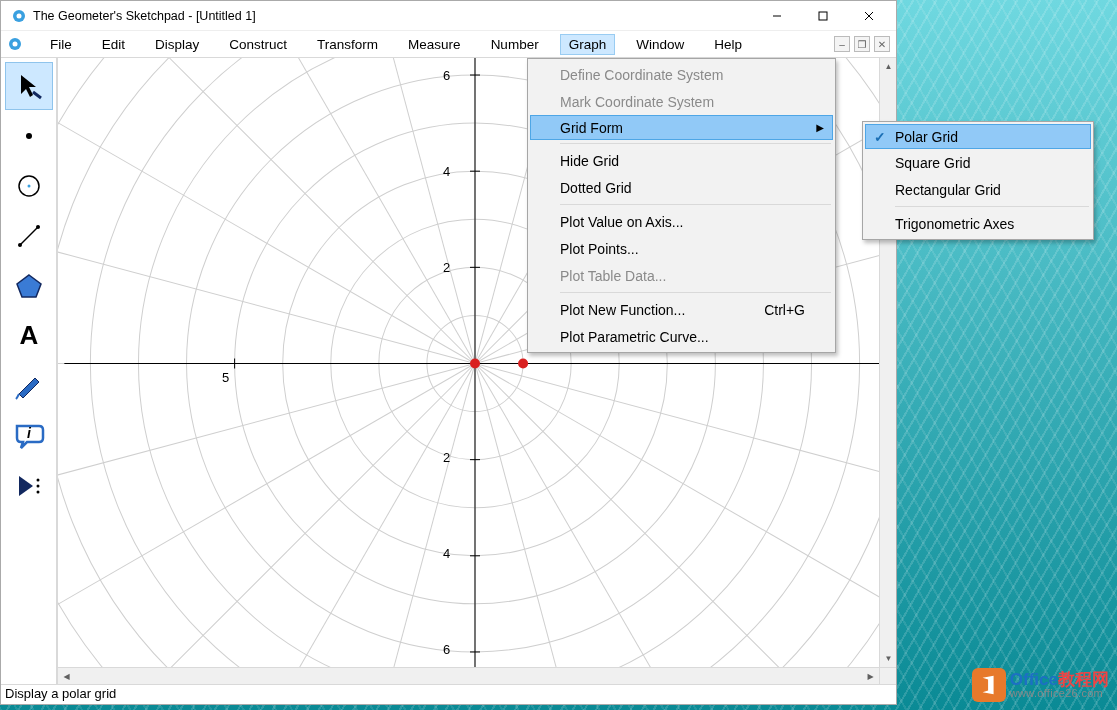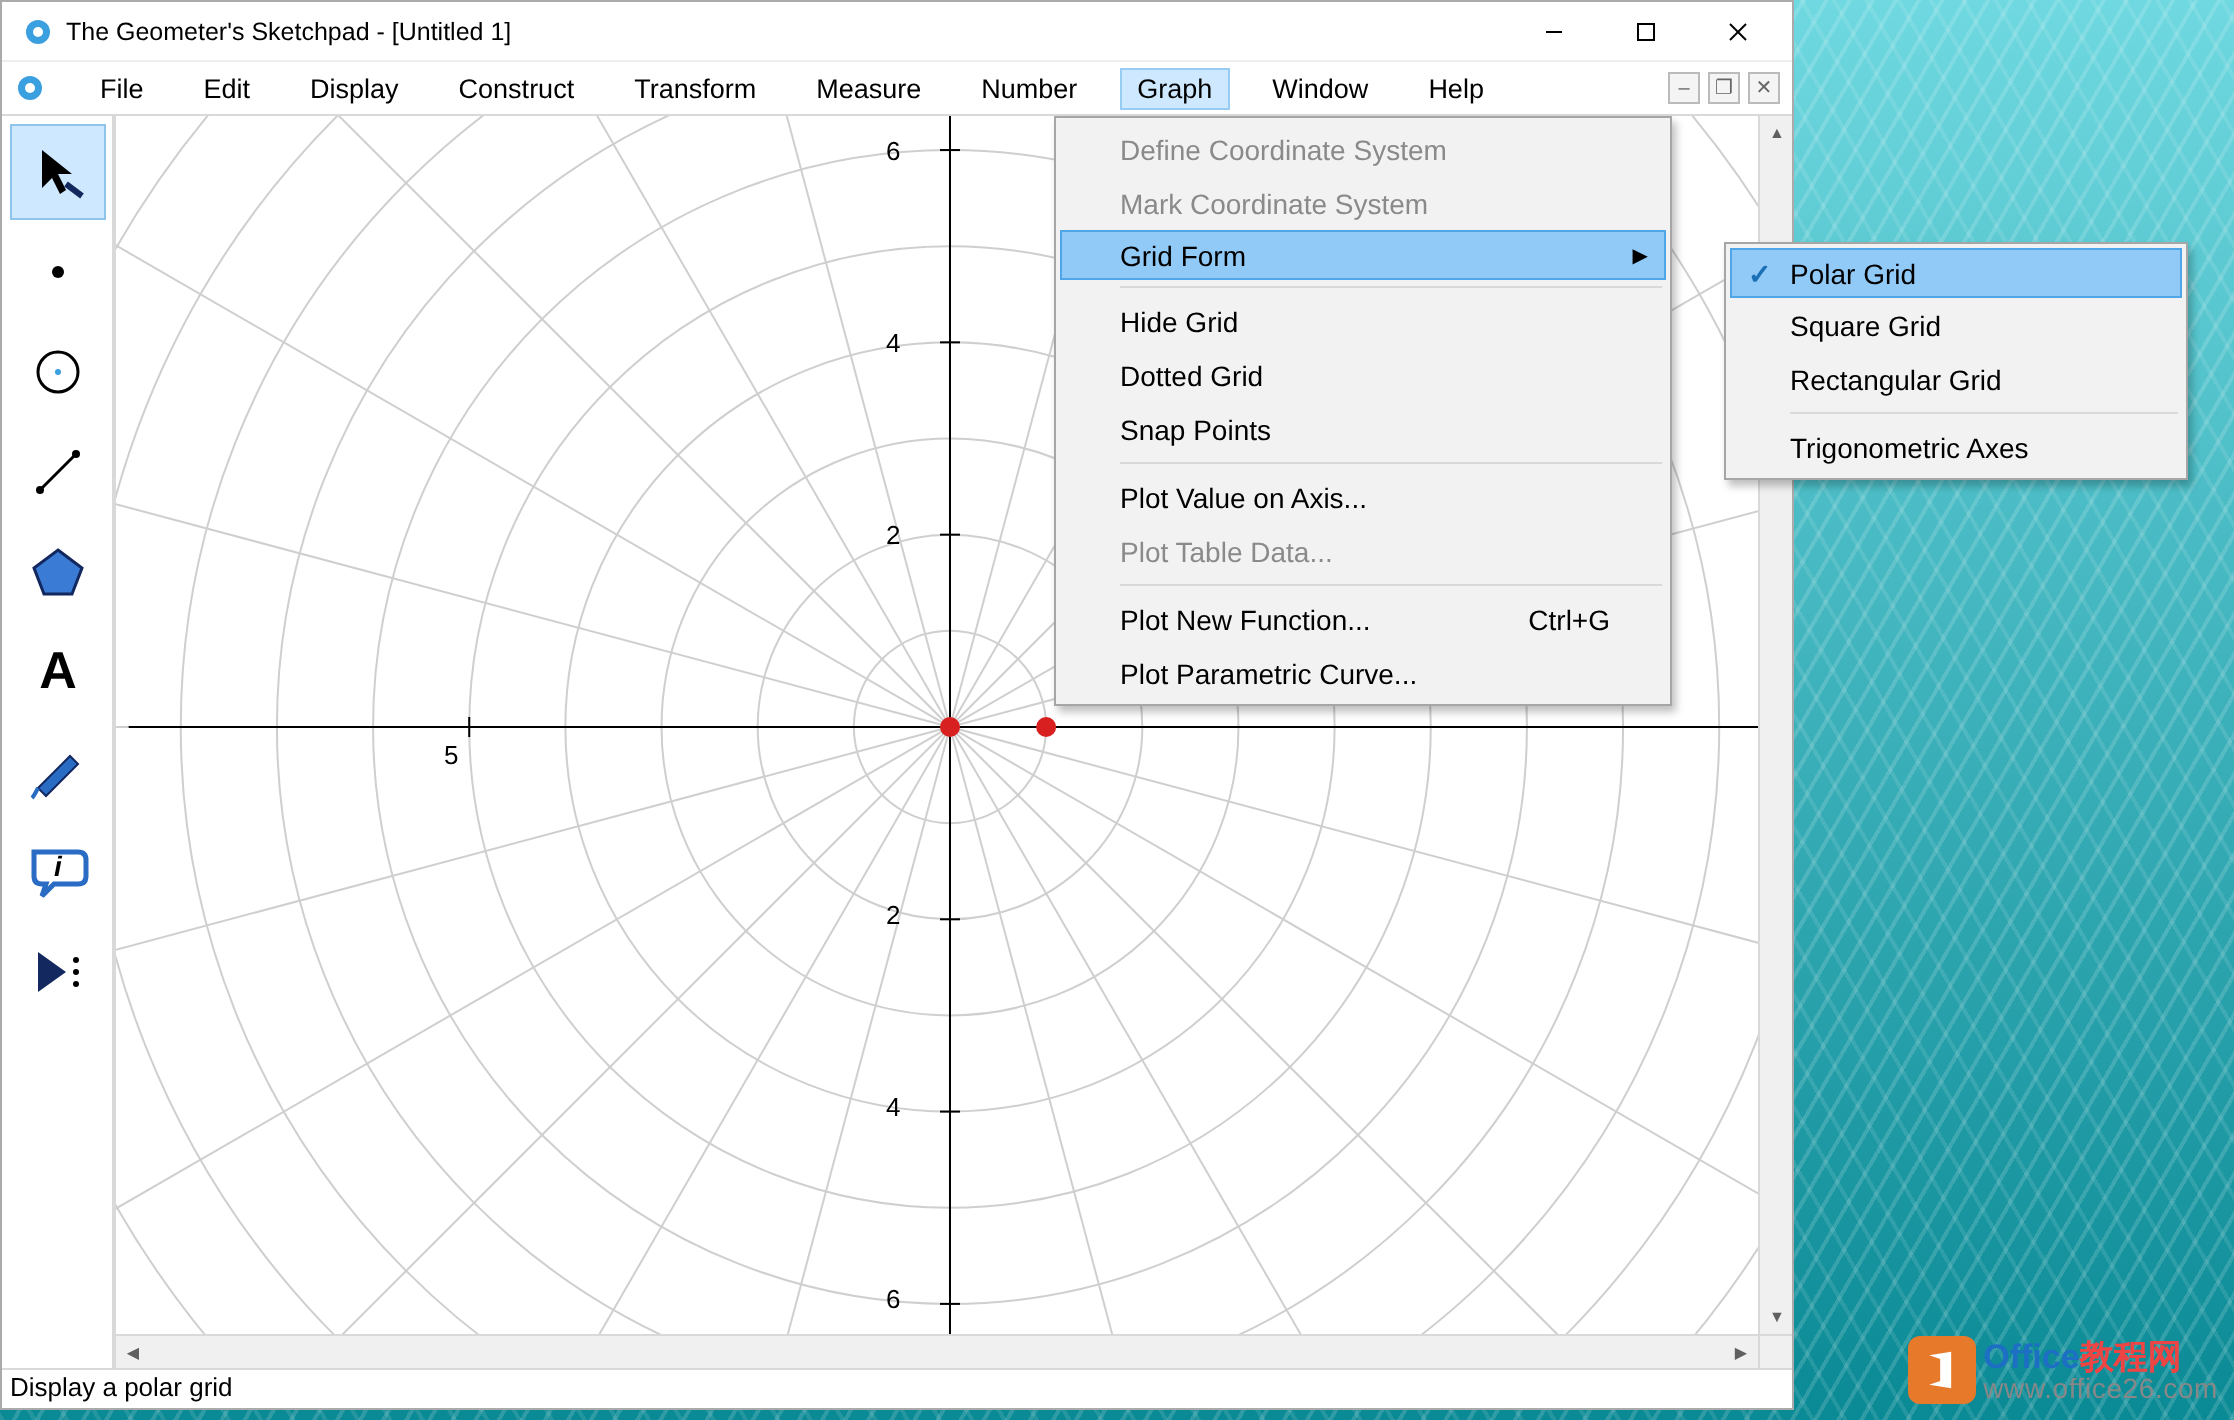--- a/index.html
+++ b/index.html
@@ -62,21 +62,21 @@
 .axis-label{position:absolute;font-size:13px;color:#000;}
 
 
 .watermark{position:absolute;right:8px;bottom:8px;display:flex;align-items:center;gap:4px;}
 .watermark .badge{width:34px;height:34px;background:#e7792b;border-radius:6px;display:flex;align-items:center;justify-content:center;}
 .watermark .badge svg{width:22px;height:22px;}
 .watermark .txt{display:flex;flex-direction:column;line-height:1;}
 .watermark .line1{font-size:17px;font-weight:bold;}
 .watermark .blue{color:#1d6fc4;}
 .watermark .orange{color:#ef4444;}
-.watermark .line2{font-size:14px;color:#888;letter-spacing:0.3px;}
+.watermark .line2{font-size:11px;color:#888;letter-spacing:0.3px;}
 </style>
 </head>
 <body>
 
 <div class="water"></div>
 
 <div class="app-window">
 
   <div class="titlebar">
     <svg class="app-icon" viewBox="0 0 16 16">
@@ -285,26 +285,26 @@
       <span>Grid Form</span>
       <span class="arrow">▶</span>
     </div>
   <div class="menu-sep"></div>
   <div class="menu-row">
       <span>Hide Grid</span>
     </div>
   <div class="menu-row">
       <span>Dotted Grid</span>
     </div>
-  <div class="menu-row">
-      <span>Snap Points</span>
-    </div>
   <div class="menu-sep"></div>
   <div class="menu-row">
       <span>Plot Value on Axis...</span>
+    </div>
+  <div class="menu-row">
+      <span>Plot Points...</span>
     </div>
   <div class="menu-row disabled">
       <span>Plot Table Data...</span>
     </div>
   <div class="menu-sep"></div>
   <div class="menu-row">
       <span>Plot New Function...</span>
       <span class="shortcut">Ctrl+G</span>
     </div>
   <div class="menu-row">

